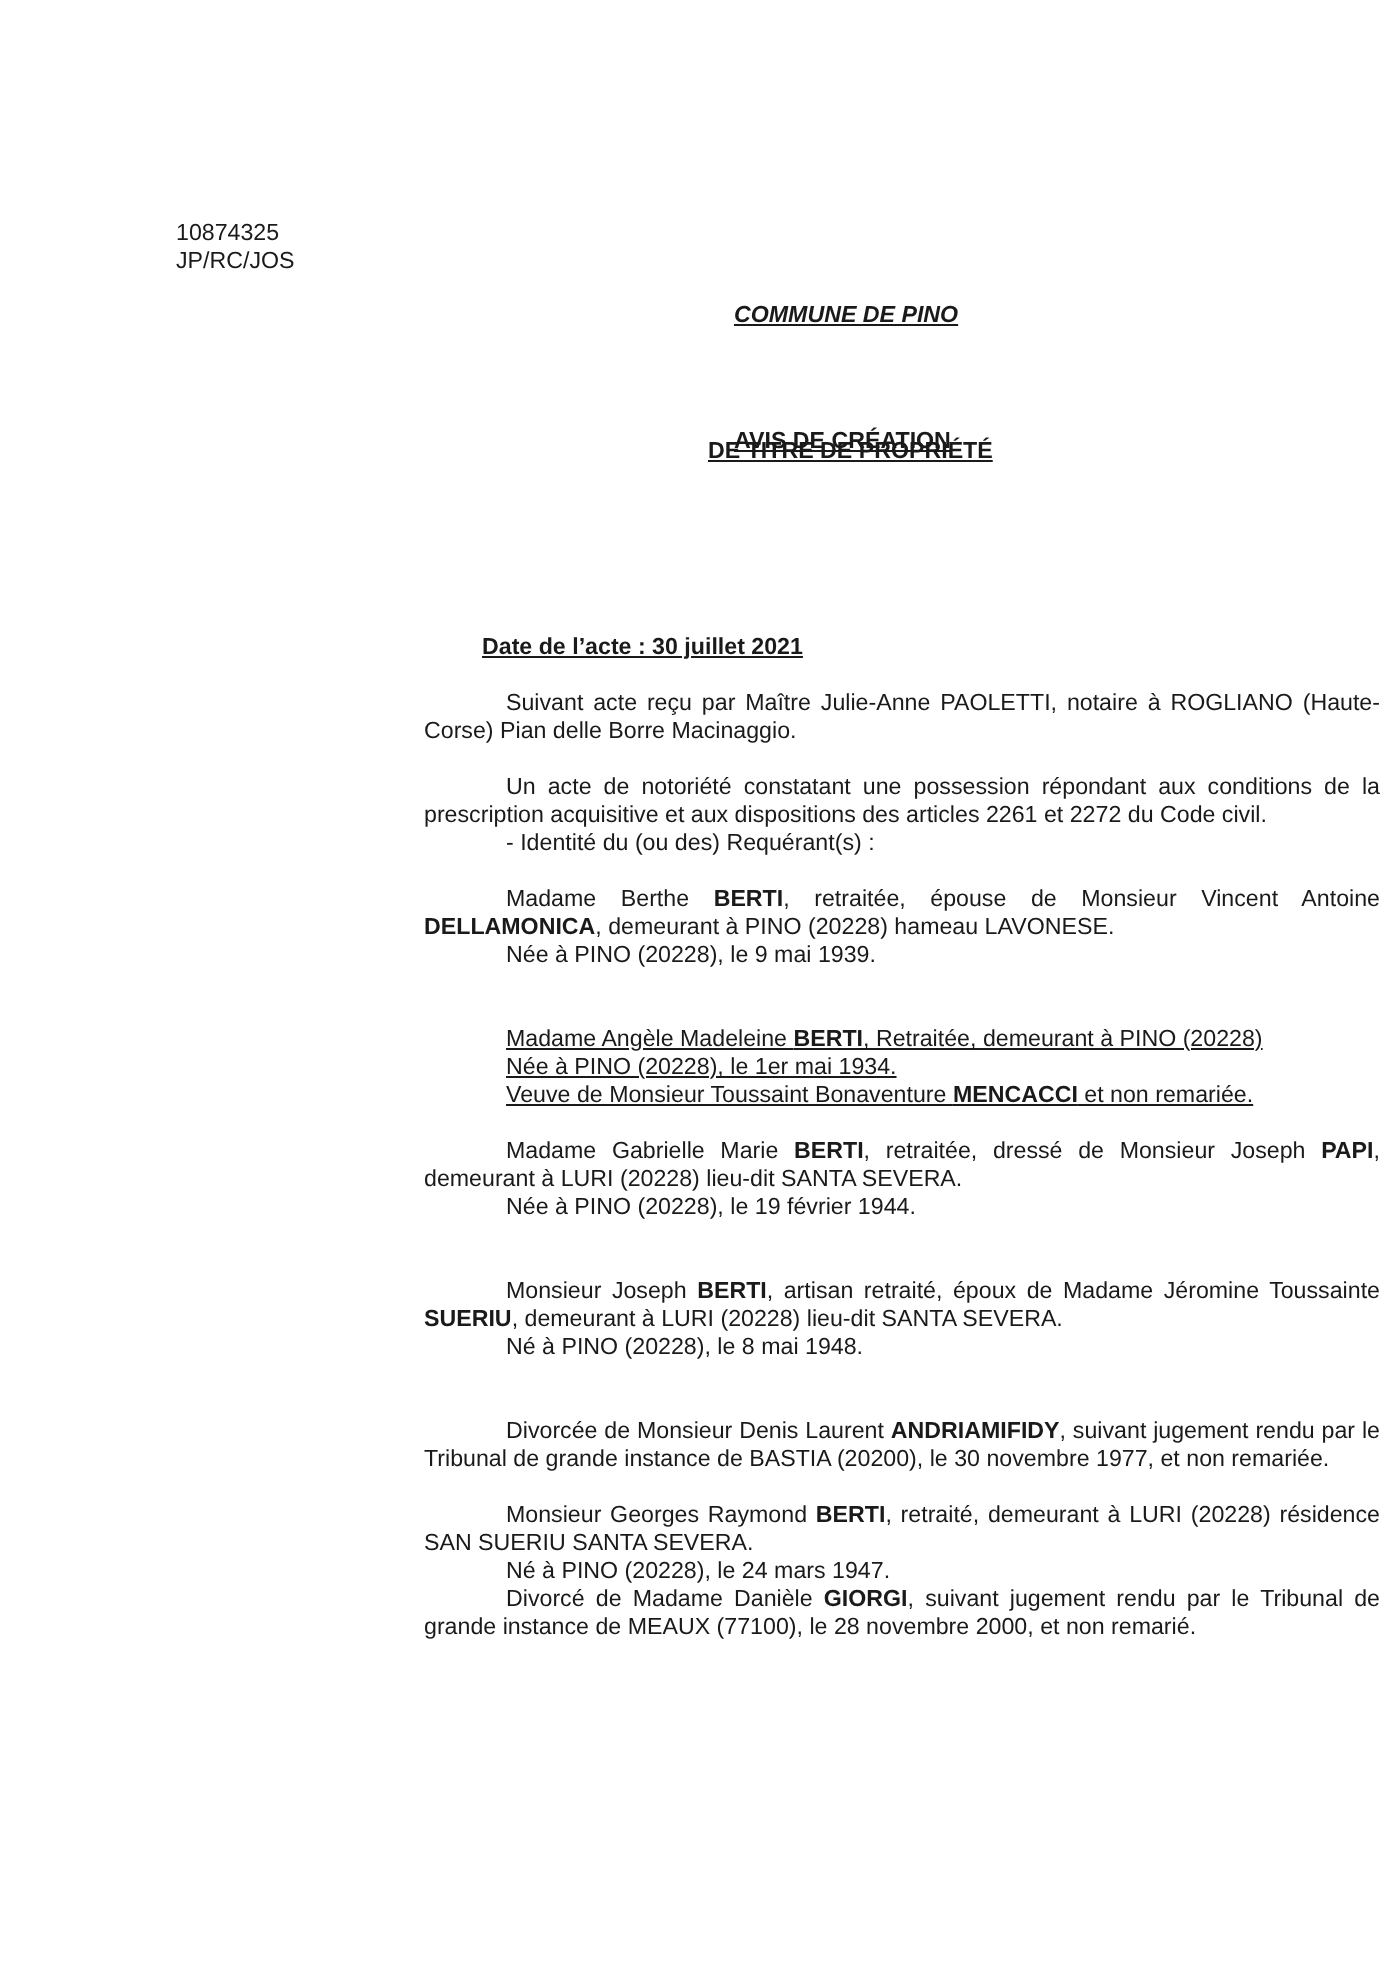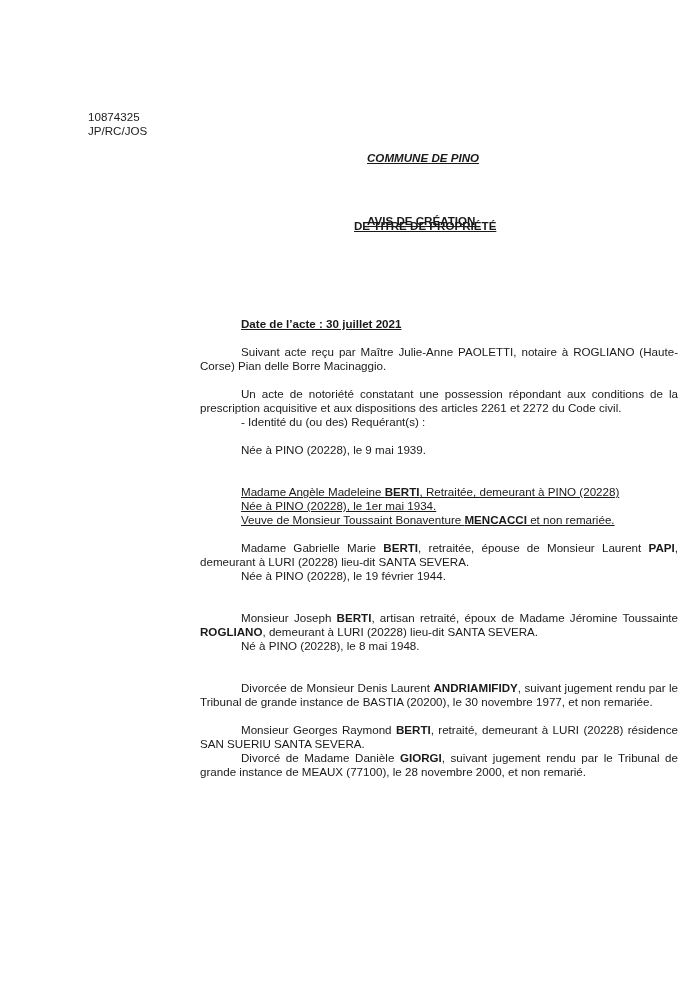--- a/index.html
+++ b/index.html
@@ -5,21 +5,21 @@
   html, body { margin: 0; padding: 0; background: #ffffff; }
   body {
     width: 699px; height: 989px; position: relative; overflow: hidden;
     font-family: "Liberation Sans", sans-serif; color: #1a1a1a;
     font-size: 11.6px; line-height: 14px;
   }
   .ref { position: absolute; left: 88px; top: 110px; line-height: 14px; }
   .heading {
     position: absolute; font-weight: bold; text-decoration: underline;
   }
-  .body-col { position: absolute; left: 200px; width: 478px; }
+  .body-col { position: absolute; left: 212px; width: 478px; }
   p { margin: 0; text-align: justify; text-align-last: left; }
   .ind { text-indent: 41px; }
   .line-ind { padding-left: 41px; text-align: left; }
   b { font-weight: bold; }
 </style>
 </head>
 <body>
 
 <div class="ref">
   <div>10874325</div>
@@ -31,40 +31,42 @@
 <div class="heading" style="left:354px; top:219px;">DE TITRE DE PROPRIÉTÉ</div>
 
 <div class="heading" style="left:241px; top:317px;">Date de l’acte : 30 juillet 2021</div>
 
 <div class="body-col" style="top:345px;">
   <p class="ind">Suivant acte reçu par Maître Julie-Anne PAOLETTI, notaire à ROGLIANO (Haute-Corse) Pian delle Borre Macinaggio.</p>
   <p class="ind" style="margin-top:14px;">Un acte de notoriété constatant une possession répondant aux conditions de la prescription acquisitive et aux dispositions des articles 2261 et 2272 du Code civil.</p>
   <p class="ind" style="">- Identité du (ou des) Requérant(s) :</p>
 
   <div style="margin-top:14px;">
+    <p class="ind"><span>Madame Berthe </span><b>BERTI</b><span>, retraitée, épouse de Monsieur Vincent Antoine </span><b>DELLAMONICA</b><span>, demeurant à PINO (20228) hameau LAVONESE.</span></p>
     <p class="line-ind">Née à PINO (20228), le 9 mai 1939.</p>
   </div>
 
   <div style="margin-top:28px;text-decoration:underline;">
     <p class="ind"><span>Madame Angèle Madeleine </span><b>BERTI</b><span>, Retraitée, demeurant à PINO (20228)</span></p>
     <p class="line-ind">Née à PINO (20228), le 1er mai 1934.</p>
     <p class="line-ind"><span>Veuve de Monsieur Toussaint Bonaventure </span><b>MENCACCI</b><span> et non remariée.</span></p>
   </div>
 
   <div style="margin-top:14px;">
-    <p class="ind"><span>Madame Gabrielle Marie </span><b>BERTI</b><span>, retraitée, épouse de Monsieur Laurent </span><b>PAPI</b><span>, demeurant à LURI (20228) lieu-dit SANTA SEVERA.</span></p>
+    <p class="ind"><span>Madame Gabrielle Marie </span><b>BERTI</b><span>, retraitée, dressé de Monsieur Joseph </span><b>PAPI</b><span>, demeurant à LURI (20228) lieu-dit SANTA SEVERA.</span></p>
     <p class="line-ind">Née à PINO (20228), le 19 février 1944.</p>
   </div>
 
   <div style="margin-top:28px;">
-    <p class="ind"><span>Monsieur Joseph </span><b>BERTI</b><span>, artisan retraité, époux de Madame Jéromine Toussainte </span><b>ROGLIANO</b><span>, demeurant à LURI (20228) lieu-dit SANTA SEVERA.</span></p>
+    <p class="ind"><span>Monsieur Joseph </span><b>BERTI</b><span>, artisan retraité, époux de Madame Jéromine Toussainte </span><b>SUERIU</b><span>, demeurant à LURI (20228) lieu-dit SANTA SEVERA.</span></p>
     <p class="line-ind">Né à PINO (20228), le 8 mai 1948.</p>
   </div>
 
   <div style="margin-top:28px;">
     <p class="ind"><span>Divorcée de Monsieur Denis Laurent </span><b>ANDRIAMIFIDY</b><span>, suivant jugement rendu par le Tribunal de grande instance de BASTIA (20200), le 30 novembre 1977, et non remariée.</span></p>
   </div>
 
   <div style="margin-top:14px;">
     <p class="ind"><span>Monsieur Georges Raymond </span><b>BERTI</b><span>, retraité, demeurant à LURI (20228) résidence SAN SUERIU SANTA SEVERA.</span></p>
+    <p class="line-ind">Né à PINO (20228), le 24 mars 1947.</p>
     <p class="ind"><span>Divorcé de Madame Danièle </span><b>GIORGI</b><span>, suivant jugement rendu par le Tribunal de grande instance de MEAUX (77100), le 28 novembre 2000, et non remarié.</span></p>
   </div>
 </div>
 
 </body></html>

